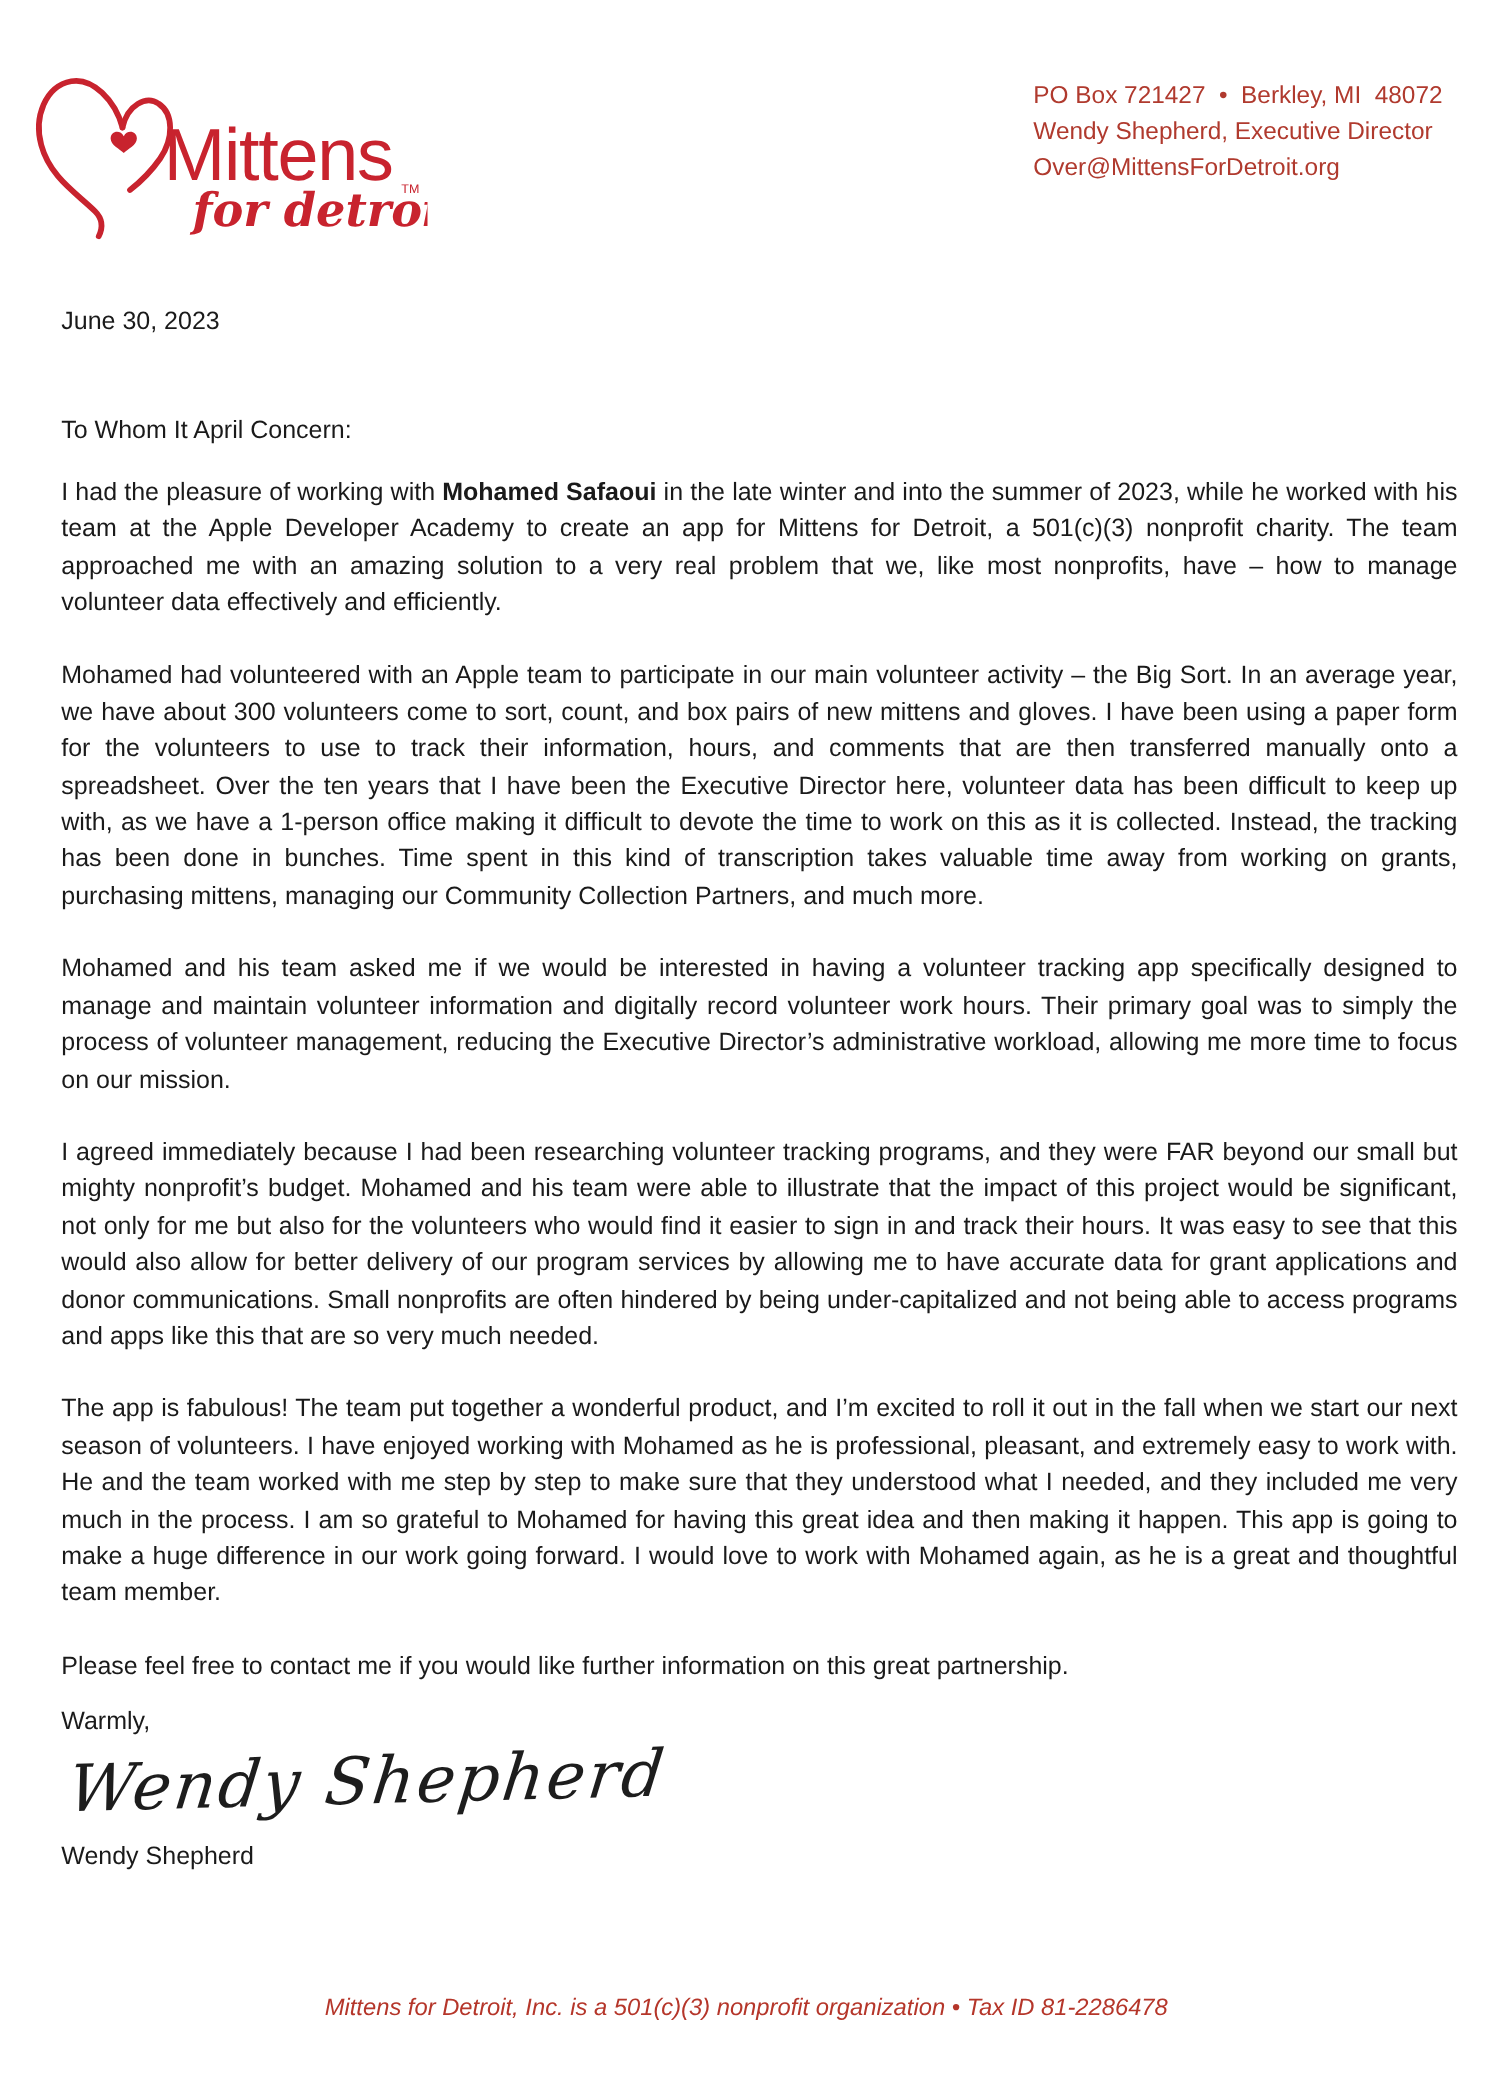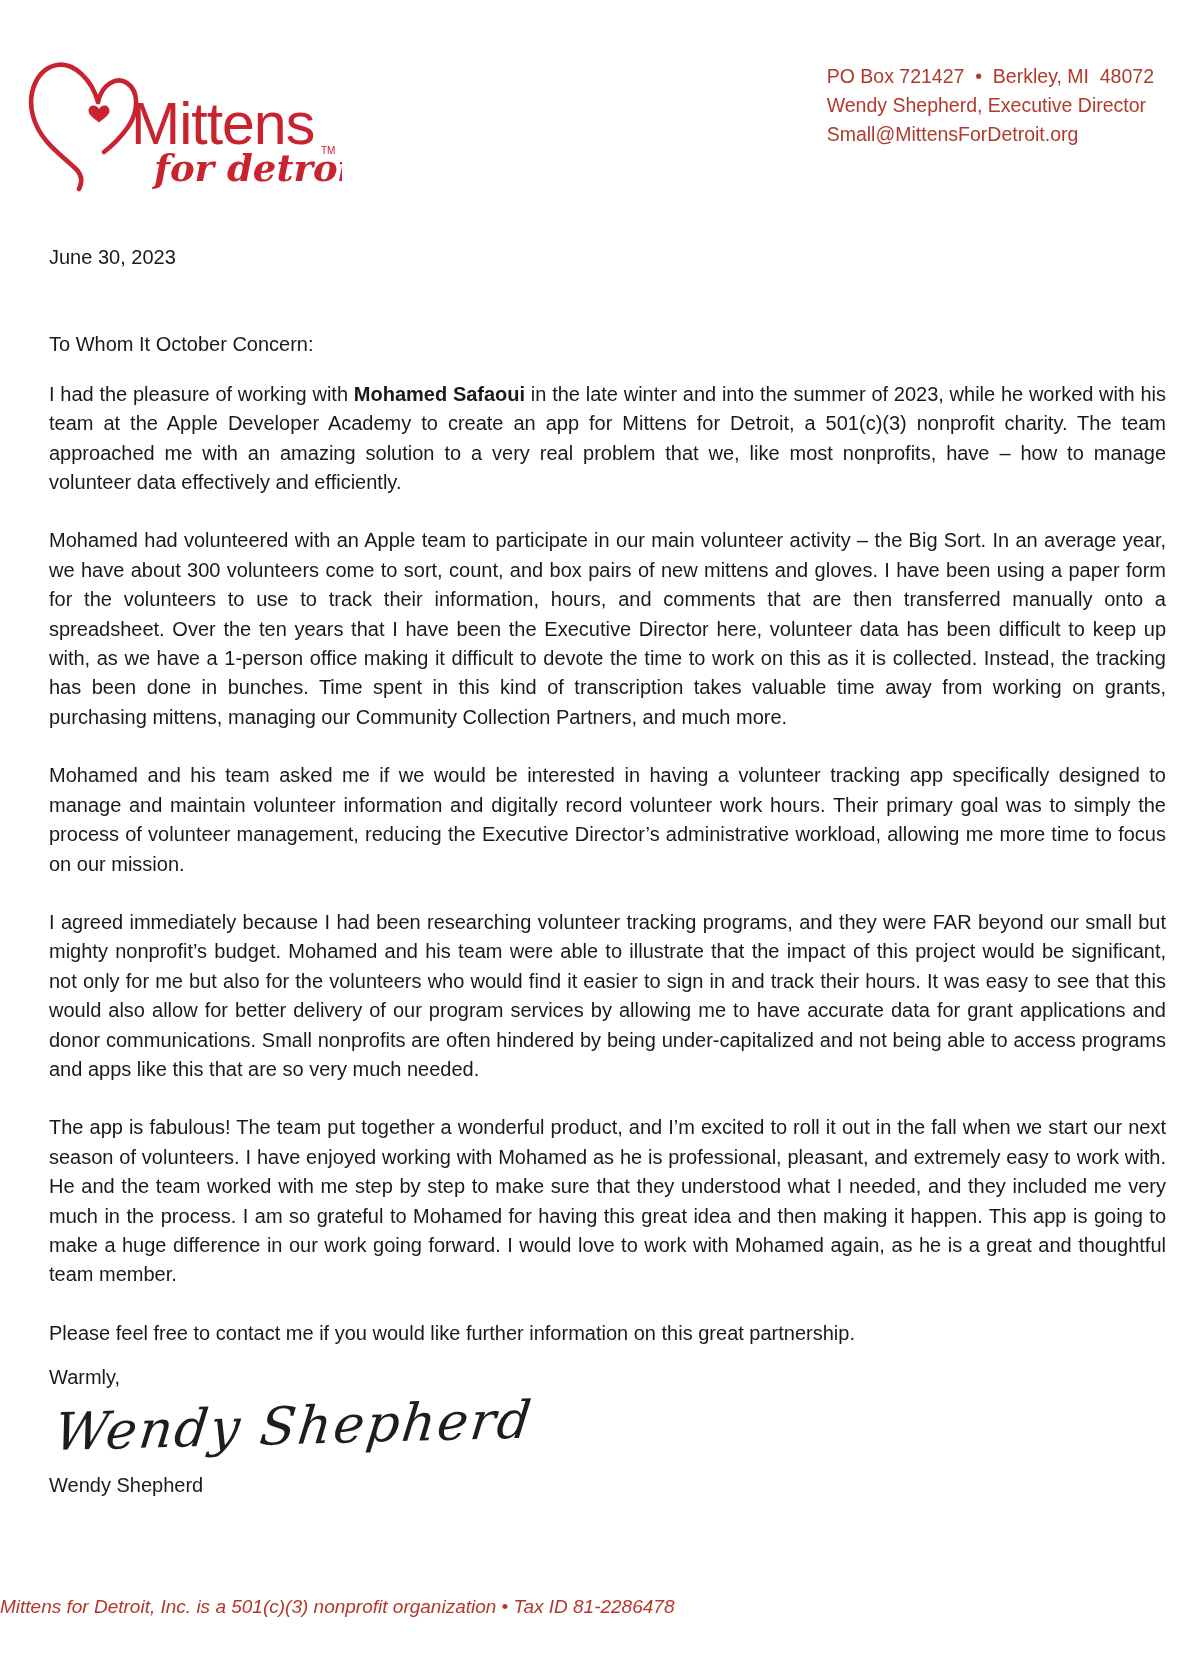--- a/index.html
+++ b/index.html
@@ -44,21 +44,21 @@
     letter-spacing:2px;
     color:#1d1d1d;
     transform:skewX(-8deg) rotate(-1.5deg);
     transform-origin:left center;
     margin:8px 0 8px 6px;
   }
   .signed-name{font-size:20px;}
   
   .page-footer{
     position:absolute;left:0;right:0;bottom:54px;
-    text-align:left;
+    text-align:center;
     color:var(--footer-red,#b5362a);
     font-style:italic;
     font-size:19px;
   }
 </style>
 </head>
 <body>
 
 <div class="page">
 
@@ -69,27 +69,27 @@
     </g>
     <path fill="var(--logo-red,#c8232e)" d="M 73,59 c -2.5,-5.5 -10.5,-4.5 -10.5,1.8 c 0,5.2 7.2,8.4 10.5,11.6 c 3.3,-3.2 10.5,-6.4 10.5,-11.6 c 0,-6.3 -8,-7.3 -10.5,-1.8 z"></path>
     <text class="logo-word" x="105" y="94" font-size="59" fill="var(--logo-red,#c8232e)">Mittens</text>
     <text class="logo-script" x="128" y="131" font-size="37" fill="var(--logo-red,#c8232e)">for detroit</text>
     <text x="295" y="104" font-size="10" fill="var(--logo-red,#c8232e)">TM</text>
   </svg>
 
   <div class="contact">
     <div class="contact-line">PO Box 721427  •  Berkley, MI  48072</div>
     <div class="contact-line">Wendy Shepherd, Executive Director</div>
-    <div class="contact-line">Small@MittensForDetroit.org</div>
+    <div class="contact-line">Over@MittensForDetroit.org</div>
   </div>
 
   <div class="letter-body">
     <p class="date-line">June 30, 2023</p>
 
-    <p class="salutation">To Whom It October Concern:</p>
+    <p class="salutation">To Whom It April Concern:</p>
 
     <p class="para"><span>I had the pleasure of working with </span><span class="bold">Mohamed Safaoui</span><span> in the late winter and into the summer of 2023, while he worked with his team at the Apple Developer Academy to create an app for Mittens for Detroit, a 501(c)(3) nonprofit charity. The team approached me with an amazing solution to a very real problem that we, like most nonprofits, have – how to manage volunteer data effectively and efficiently.</span></p>
 
     <p class="para">Mohamed had volunteered with an Apple team to participate in our main volunteer activity – the Big Sort. In an average year, we have about 300 volunteers come to sort, count, and box pairs of new mittens and gloves. I have been using a paper form for the volunteers to use to track their information, hours, and comments that are then transferred manually onto a spreadsheet. Over the ten years that I have been the Executive Director here, volunteer data has been difficult to keep up with, as we have a 1-person office making it difficult to devote the time to work on this as it is collected. Instead, the tracking has been done in bunches. Time spent in this kind of transcription takes valuable time away from working on grants, purchasing mittens, managing our Community Collection Partners, and much more.</p>
     <p class="para">Mohamed and his team asked me if we would be interested in having a volunteer tracking app specifically designed to manage and maintain volunteer information and digitally record volunteer work hours. Their primary goal was to simply the process of volunteer management, reducing the Executive Director’s administrative workload, allowing me more time to focus on our mission.</p>
     <p class="para">I agreed immediately because I had been researching volunteer tracking programs, and they were FAR beyond our small but mighty nonprofit’s budget. Mohamed and his team were able to illustrate that the impact of this project would be significant, not only for me but also for the volunteers who would find it easier to sign in and track their hours. It was easy to see that this would also allow for better delivery of our program services by allowing me to have accurate data for grant applications and donor communications. Small nonprofits are often hindered by being under-capitalized and not being able to access programs and apps like this that are so very much needed.</p>
     <p class="para">The app is fabulous! The team put together a wonderful product, and I’m excited to roll it out in the fall when we start our next season of volunteers. I have enjoyed working with Mohamed as he is professional, pleasant, and extremely easy to work with. He and the team worked with me step by step to make sure that they understood what I needed, and they included me very much in the process. I am so grateful to Mohamed for having this great idea and then making it happen. This app is going to make a huge difference in our work going forward. I would love to work with Mohamed again, as he is a great and thoughtful team member.</p>
     <p class="para">Please feel free to contact me if you would like further information on this great partnership.</p>
 
     <p class="closing">Warmly,</p>

